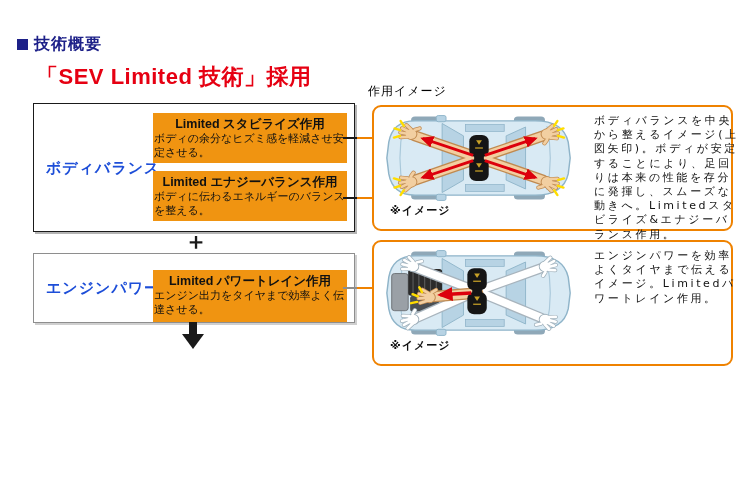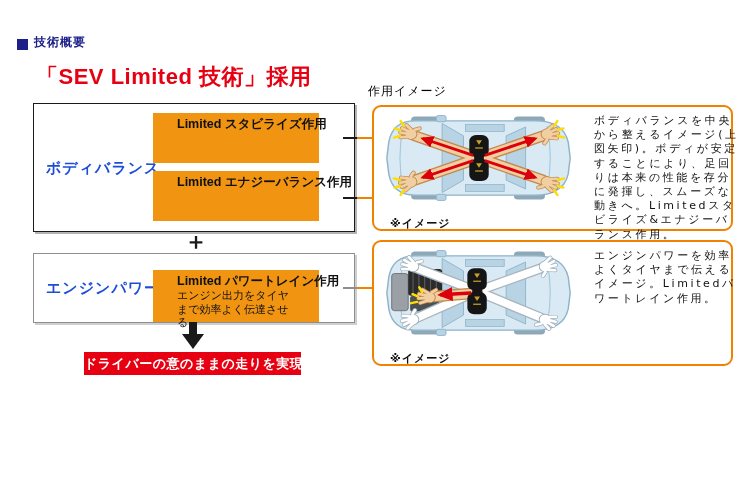--- a/index.html
+++ b/index.html
@@ -2,30 +2,30 @@
 <html><head>
 <meta charset="utf-8">
 <style>
   * { margin:0; padding:0; box-sizing:border-box; }
   html,body { background:#fff; }
   body { font-family:"Liberation Sans","DejaVu Sans",sans-serif; }
   #page { position:relative; width:750px; height:500px; background:#fff; overflow:hidden; }
 
   
   .bullet { position:absolute; left:17px; top:39px; width:11px; height:11px; background:#1d2088; }
-  .section-title { position:absolute; left:34px; top:34px; font-size:12px; font-weight:bold; color:#1d2088; letter-spacing:1px; }
+  .section-title { position:absolute; left:34px; top:34px; font-size:16px; font-weight:bold; color:#1d2088; letter-spacing:1px; }
   .main-title { position:absolute; left:36px; top:62px; font-size:22px; font-weight:bold; color:#e60012; letter-spacing:0.5px; }
   .img-caption { position:absolute; left:368px; top:83px; font-size:12px; font-weight:normal; color:#000; letter-spacing:1px; }
 
   
   .flow-box { position:absolute; background:#fff; }
   .flow-box.b1 { left:33px; top:103px; width:322px; height:129px; border:1px solid #1a1a1a; box-shadow:2px 2px 0 #b4b4b4; }
   .flow-box.b2 { left:33px; top:253px; width:322px; height:70px; border:1px solid #8e8e8e; box-shadow:2px 2px 0 #cfcfcf; }
   .flow-label { position:absolute; left:12px; top:50%; transform:translateY(-50%); font-size:15px; font-weight:bold; color:#1d4ed8; letter-spacing:1px; white-space:nowrap; }
-  .orange-box { position:absolute; left:119px; width:166px; background:#f09411; color:#111; padding:3px 24px 2px; }
+  .orange-box { position:absolute; left:119px; width:194px; background:#f09411; color:#111; padding:3px 1px 2px; }
   .orange-box .ob-title { font-size:12.5px; font-weight:bold; text-align:center; line-height:16px; white-space:nowrap; }
   .orange-box .ob-desc { font-size:11px; line-height:13.5px; }
   .ob-a { top:9px;  height:50px; }
   .ob-b { top:67px; height:50px; }
   .ob-c { top:16px;  height:52px; }
 
   .plus-sign { position:absolute; left:176px; top:229px; width:40px; text-align:center; font-size:23px; font-weight:bold; color:#1a1a1a; line-height:24px; }
   .down-arrow { position:absolute; left:181px; top:322px; }
   .result-box { position:absolute; left:84px; top:352px; width:217px; height:23px; background:#e60012; color:#fff; font-size:13px; font-weight:bold; text-align:center; line-height:23px; letter-spacing:0.5px; white-space:nowrap; }
 
@@ -34,21 +34,21 @@
   .conn.dark   { background:#1a1a1a; left:343px; width:14px; }
   .conn.gray   { background:#8e8e8e; left:343px; width:14px; }
   .conn.orange { background:#ef8200; left:357px; width:16px; }
   .c1 { top:137px; } .c2 { top:197px; } .c3 { top:287px; }
 
   
   .panel { position:absolute; left:372px; width:361px; height:126px; border:2px solid #ef8200; border-radius:9px; background:#fff; }
   .panel.p1 { top:105px; }
   .panel.p2 { top:240px; }
   .panel .car { position:absolute; left:8px; top:5px; }
-  .panel .note { position:absolute; left:16px; top:109px; font-size:11px; font-weight:bold; color:#111; letter-spacing:1px; }
+  .panel .note { position:absolute; left:16px; top:96px; font-size:11px; font-weight:bold; color:#111; letter-spacing:1px; }
   .panel .desc { position:absolute; left:220px; top:7px; width:148px; font-size:11px; line-height:14.2px; letter-spacing:2.6px; color:#111; font-family:"DejaVu Sans",sans-serif; }
 </style>
 </head>
 <body>
 
 <svg width="0" height="0" style="position:absolute" aria-hidden="true">
   <defs>
     <marker id="arrowR" viewBox="0 0 10 10" refX="8" refY="5" markerWidth="4.2" markerHeight="4.2" orient="auto">
       <path d="M0,0 L10,5 L0,10 Z" fill="#dc000c"></path>
     </marker>
@@ -122,23 +122,25 @@
 
   <div class="bullet"></div>
   <div class="section-title">技術概要</div>
   <div class="main-title">「SEV Limited 技術」採用</div>
   <div class="img-caption">作用イメージ</div>
 
   <div class="flow-box b1">
     <div class="flow-label">ボディバランス</div>
     <div class="orange-box ob-a">
       <div class="ob-title">Limited スタビライズ作用</div>
+      <div class="ob-desc">ボディの余分なヒズミ感を軽減させ安定させる。</div>
     </div>
     <div class="orange-box ob-b">
       <div class="ob-title">Limited エナジーバランス作用</div>
+      <div class="ob-desc">ボディに伝わるエネルギーのバランスを整える。</div>
     </div>
   </div>
 
   <div class="plus-sign">＋</div>
 
   <div class="flow-box b2">
     <div class="flow-label">エンジンパワー</div>
     <div class="orange-box ob-c">
       <div class="ob-title">Limited パワートレイン作用</div>
       <div class="ob-desc">エンジン出力をタイヤまで効率よく伝達させる。</div>
@@ -149,21 +151,20 @@
   <div class="conn orange c1"></div>
   <div class="conn dark c2"></div>
   <div class="conn orange c2"></div>
   <div class="conn gray c3"></div>
   <div class="conn orange c3"></div>
 
   <svg class="down-arrow" width="24" height="28" viewBox="0 0 24 28">
     <rect x="8" y="0" width="8" height="13" fill="#1a1a1a"></rect>
     <polygon points="1,12 23,12 12,27" fill="#1a1a1a"></polygon>
   </svg>
-  <div class="result-box">ドライバーの意のままの走りを実現</div>
 
   <div class="panel p1">
     <svg class="car" width="194" height="92" viewBox="0 0 200 104" preserveAspectRatio="none">
       <use href="#car-base"></use>
       <g stroke="#c08a50" stroke-width="12.5" stroke-linecap="round">
         <line x1="100" y1="52" x2="34" y2="27"></line>
           <line x1="100" y1="52" x2="166" y2="27"></line>
         <line x1="100" y1="52" x2="34" y2="77"></line>
           <line x1="100" y1="52" x2="166" y2="77"></line>
       </g>

